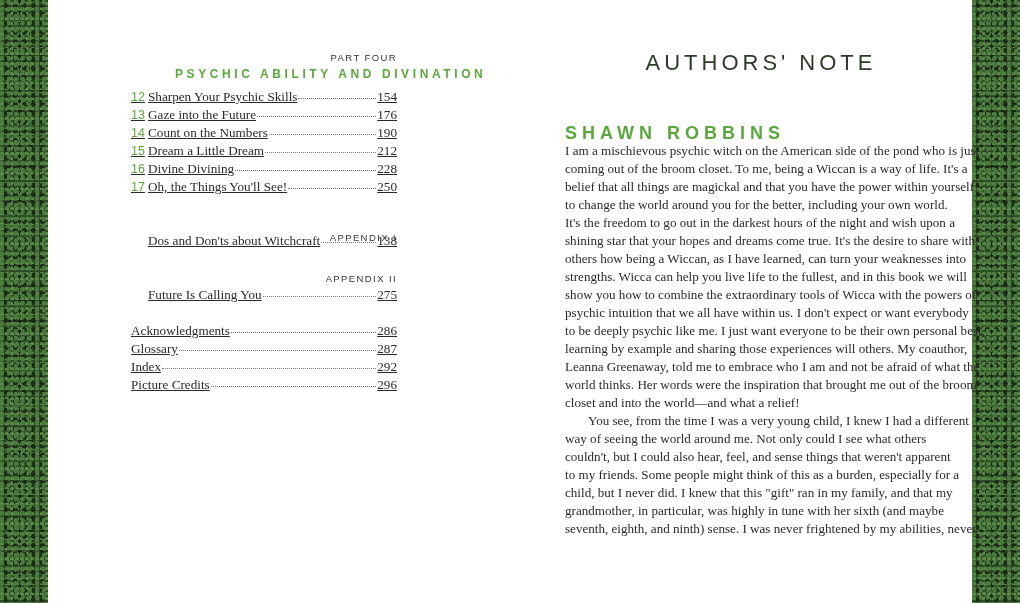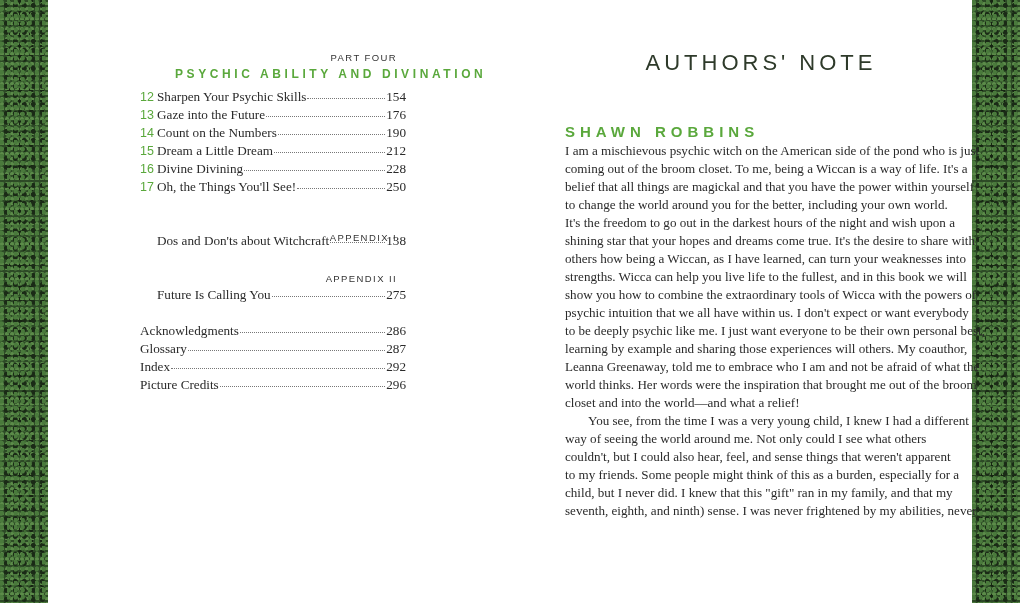--- a/index.html
+++ b/index.html
@@ -33,22 +33,22 @@
   }
   .part-label { top: 52px; }
   .part-title {
     position: absolute; top: 67px; left: 83px; width: 266px; text-align: center;
     font-family: "Liberation Sans", "DejaVu Sans", sans-serif;
     font-weight: bold; font-size: 12px; letter-spacing: 3.6px; color: #5aa83c;
     white-space: nowrap;
     padding-left: 44px;
   }
   .toc-row {
-    position: absolute; left: 92px; width: 266px; height: 18px;
-    display: flex; align-items: baseline; font-size: 13.2px; white-space: nowrap;
+    position: absolute; left: 83px; width: 266px; height: 18px;
+    display: flex; align-items: baseline; font-size: 13.2px; white-space: nowrap; text-decoration: underline;
   }
   .toc-num {
     font-family: "Liberation Sans", "DejaVu Sans", sans-serif;
     color: #5aa83c; font-size: 12.5px; width: 17px; flex: none;
   }
   .toc-indent { width: 17px; flex: none; }
   .toc-title { flex: none; }
   .toc-dots {
     flex: 1 1 auto; overflow: hidden; margin: 0 1px;
     border-bottom: 1.4px dotted #777; height: 0; align-self: baseline;
@@ -58,21 +58,21 @@
 
   .note-title {
     position: absolute; top: 50px; left: 0; width: 462px; text-align: center;
     font-family: "Liberation Sans", "DejaVu Sans", sans-serif;
     font-size: 22px; letter-spacing: 4px; color: #2e3a2a; font-weight: normal;
     padding-left: 40px; box-sizing: border-box;
   }
   .author-name {
     position: absolute; top: 123px; left: 55px;
     font-family: "Liberation Sans", "DejaVu Sans", sans-serif;
-    font-weight: bold; font-size: 15px; letter-spacing: 5px; color: #5aa83c;
+    font-weight: bold; font-size: 18px; letter-spacing: 5px; color: #5aa83c;
   }
   .body-text {
     position: absolute; top: 142px; left: 55px; width: 385px;
     font-size: 13.1px; line-height: 18px; color: #2a2a2a;
   }
   .body-line { height: 18px; white-space: nowrap; text-align: justify; text-align-last: justify; }
   .body-line.last { text-align-last: left; }
   .body-line.indent { padding-left: 23px; }
 </style>
 </head>
@@ -177,15 +177,16 @@
     <div class="body-line">to be deeply psychic like me. I just want everyone to be their own personal best,</div>
     <div class="body-line">learning by example and sharing those experiences will others. My coauthor,</div>
     <div class="body-line">Leanna Greenaway, told me to embrace who I am and not be afraid of what the</div>
     <div class="body-line">world thinks. Her words were the inspiration that brought me out of the broom</div>
     <div class="body-line last">closet and into the world—and what a relief!</div>
     <div class="body-line indent">You see, from the time I was a very young child, I knew I had a different</div>
     <div class="body-line last">way of seeing the world around me. Not only could I see what others</div>
     <div class="body-line">couldn't, but I could also hear, feel, and sense things that weren't apparent</div>
     <div class="body-line">to my friends. Some people might think of this as a burden, especially for a</div>
     <div class="body-line">child, but I never did. I knew that this "gift" ran in my family, and that my</div>
+    <div class="body-line last">grandmother, in particular, was highly in tune with her sixth (and maybe</div>
     <div class="body-line">seventh, eighth, and ninth) sense. I was never frightened by my abilities, never</div>
   </div>
 </div>
 
 </body></html>

